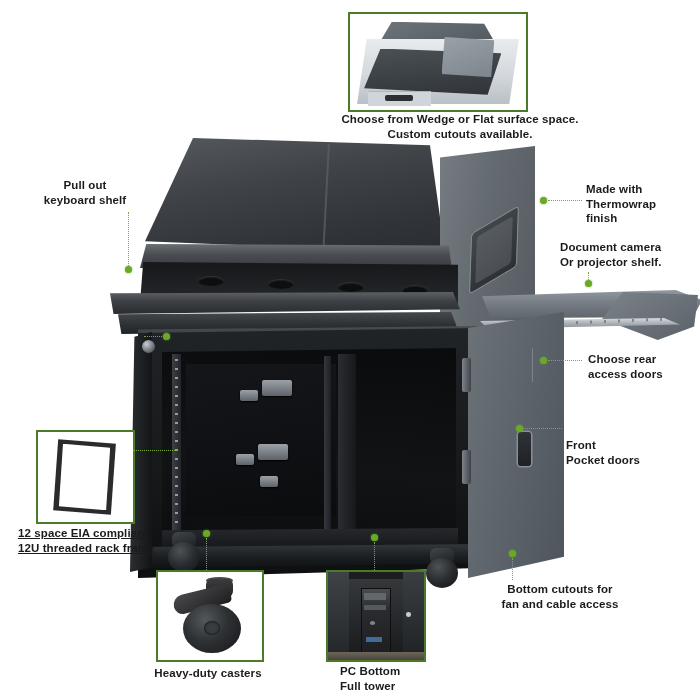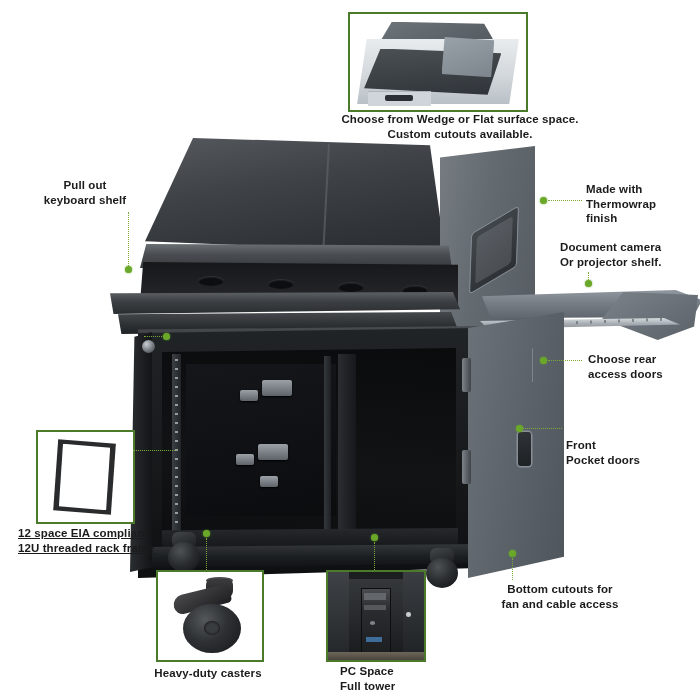--- a/index.html
+++ b/index.html
@@ -362,21 +362,21 @@
       <div class="rpanel"></div>
       <div class="tower"></div>
       <div class="slotA"></div>
       <div class="slotB"></div>
       <div class="led"></div>
       <div class="badge"></div>
       <div class="knob"></div>
       <div class="floor"></div>
     </div>
   </div>
-  <div class="label l" style="left:340px;top:664px;width:150px;">PC Space
+  <div class="label l" style="left:340px;top:664px;width:150px;">PC Bottom
 Full tower</div>
 
   <div class="dot" style="left:509px;top:550px;"></div>
   <div class="lead-v" style="left:512px;top:558px;height:22px;"></div>
   <div class="label c" style="left:470px;top:582px;width:180px;">Bottom cutouts for
 fan and cable access</div>
 
 </div>
 
 </body></html>

